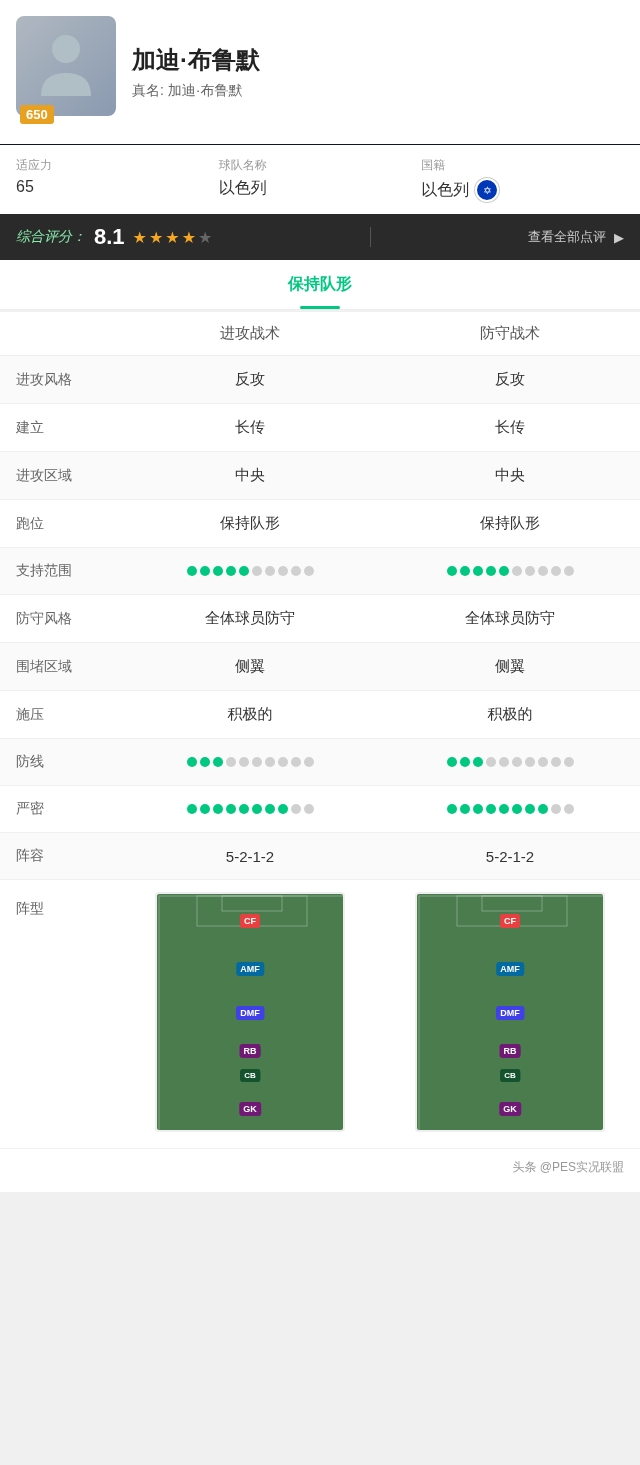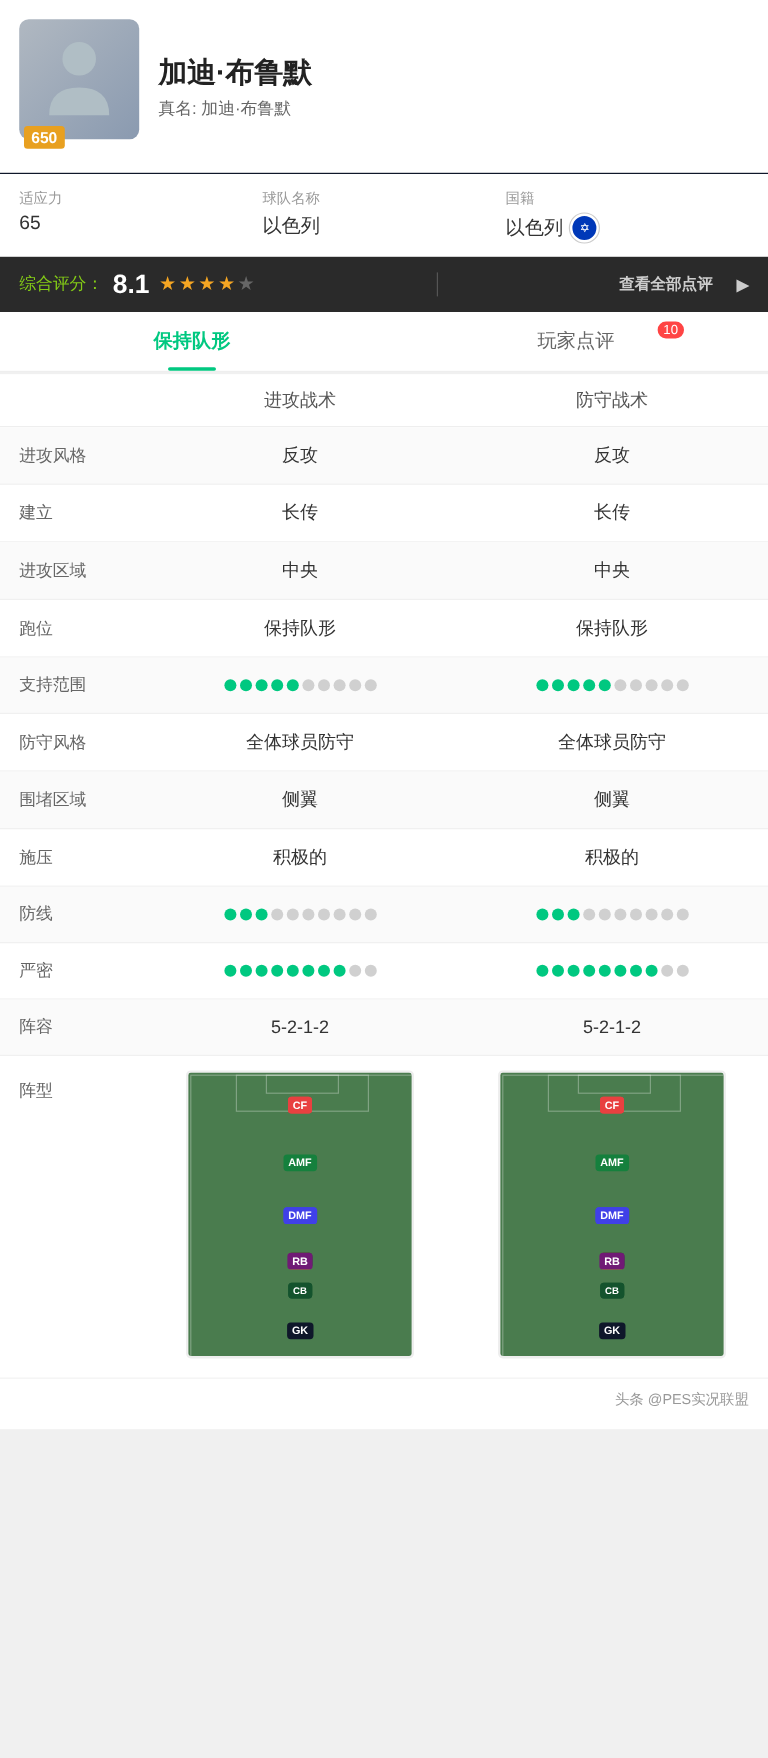--- a/index.html
+++ b/index.html
@@ -107,44 +107,44 @@
       display: flex;
       align-items: center;
       justify-content: space-between;
     }
     .rating-left {
       display: flex;
       align-items: center;
       gap: 8px;
     }
     .rating-label {
-      color: #84cc16;
+      color: #86efac;
       font-size: 14px;
+      font-style: italic;
     }
     .rating-score {
       color: #fff;
       font-size: 22px;
       font-weight: bold;
     }
     .stars {
       display: flex;
       gap: 2px;
     }
     .star {
       color: #f5a623;
       font-size: 16px;
     }
     .star.empty {
       color: #666;
     }
     .rating-right {
       display: flex;
       align-items: center;
-      gap: 20px;
-      font-weight: bold;
+      gap: 8px;
     }
     .view-all-link {
       color: #ccc;
       font-size: 13px;
       cursor: pointer;
     }
     .arrow-right {
       color: #ccc;
       font-size: 13px;
     }
@@ -274,26 +274,26 @@
       font-size: 9px;
       font-weight: bold;
       padding: 2px 4px;
       border-radius: 3px;
       color: #fff;
       white-space: nowrap;
       transform: translateX(-50%);
       text-align: center;
     }
     .pos-cf { background: #e84040; }
-    .pos-amf { background: #15803d; }
+    .pos-amf { background: #0369a1; }
     .pos-dmf { background: #4040e8; }
     .pos-lb { background: #e0a020; }
     .pos-rb { background: #701a75; }
     .pos-cb { background: #14532d; }
-    .pos-gk { background: #0f172a; }
+    .pos-gk { background: #701a75; }
     .formation-cell {
       flex: 1;
       display: flex;
       justify-content: center;
     }
   </style>
 </head>
 <body>
 
 <div class="header">
@@ -349,24 +349,20 @@
   <div class="rating-right">
     <span class="view-all-link">查看全部点评</span>
     <span class="arrow-right">▶</span>
   </div>
 </div>
 
 <div class="tabs-container">
   <div class="tab active">
     <span>保持队形</span>
   </div>
-  <div class="tab" style="position:relative;">
-    <span>玩家点评</span>
-    <span class="tab-badge">10</span>
-  </div>
 </div>
 
 <div class="data-table">
 
   <div class="table-header-row">
     <div class="col-label"></div>
     <div class="col-attack">进攻战术</div>
     <div class="col-defense">防守战术</div>
   </div>
 

